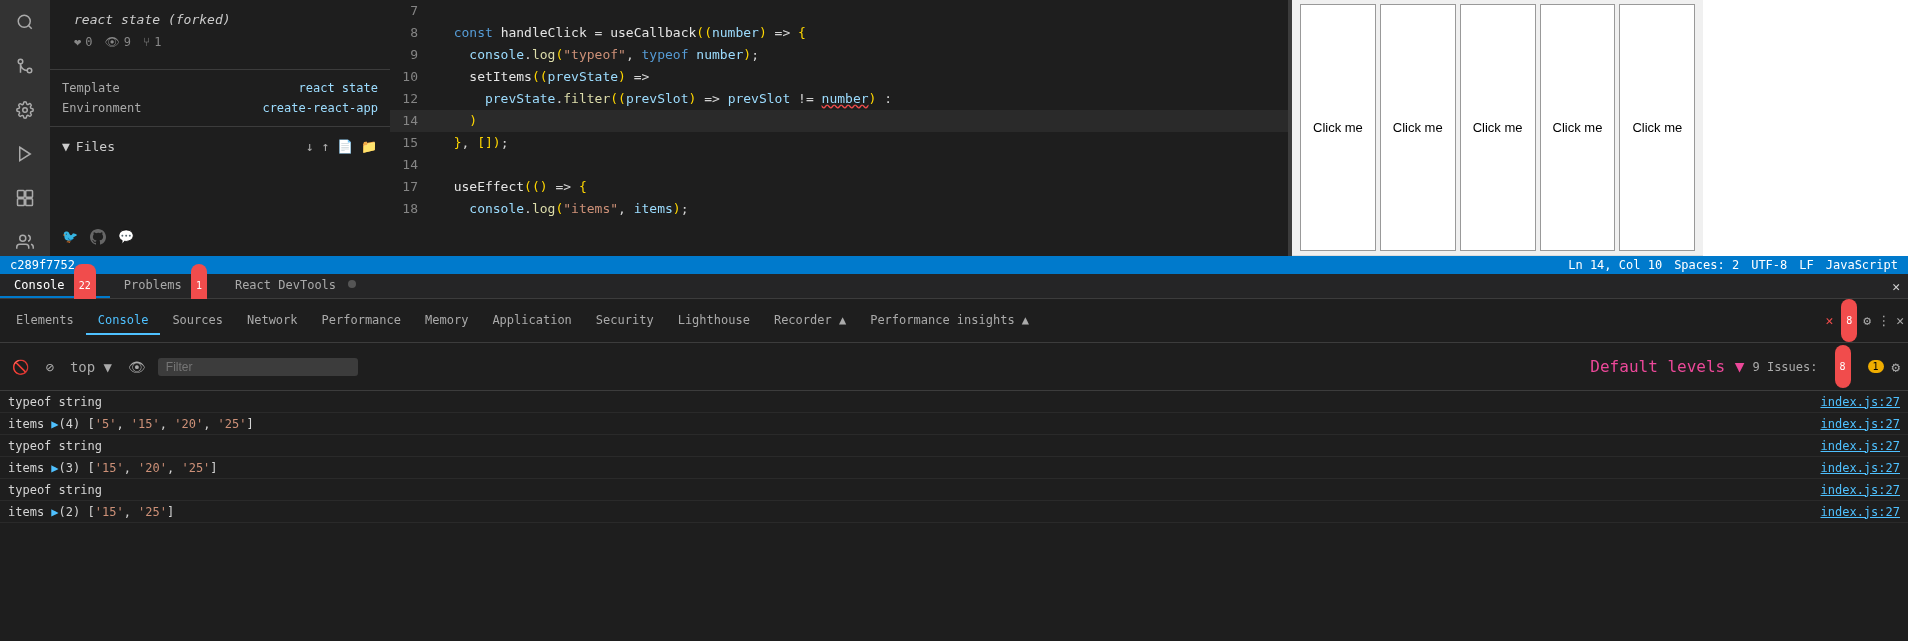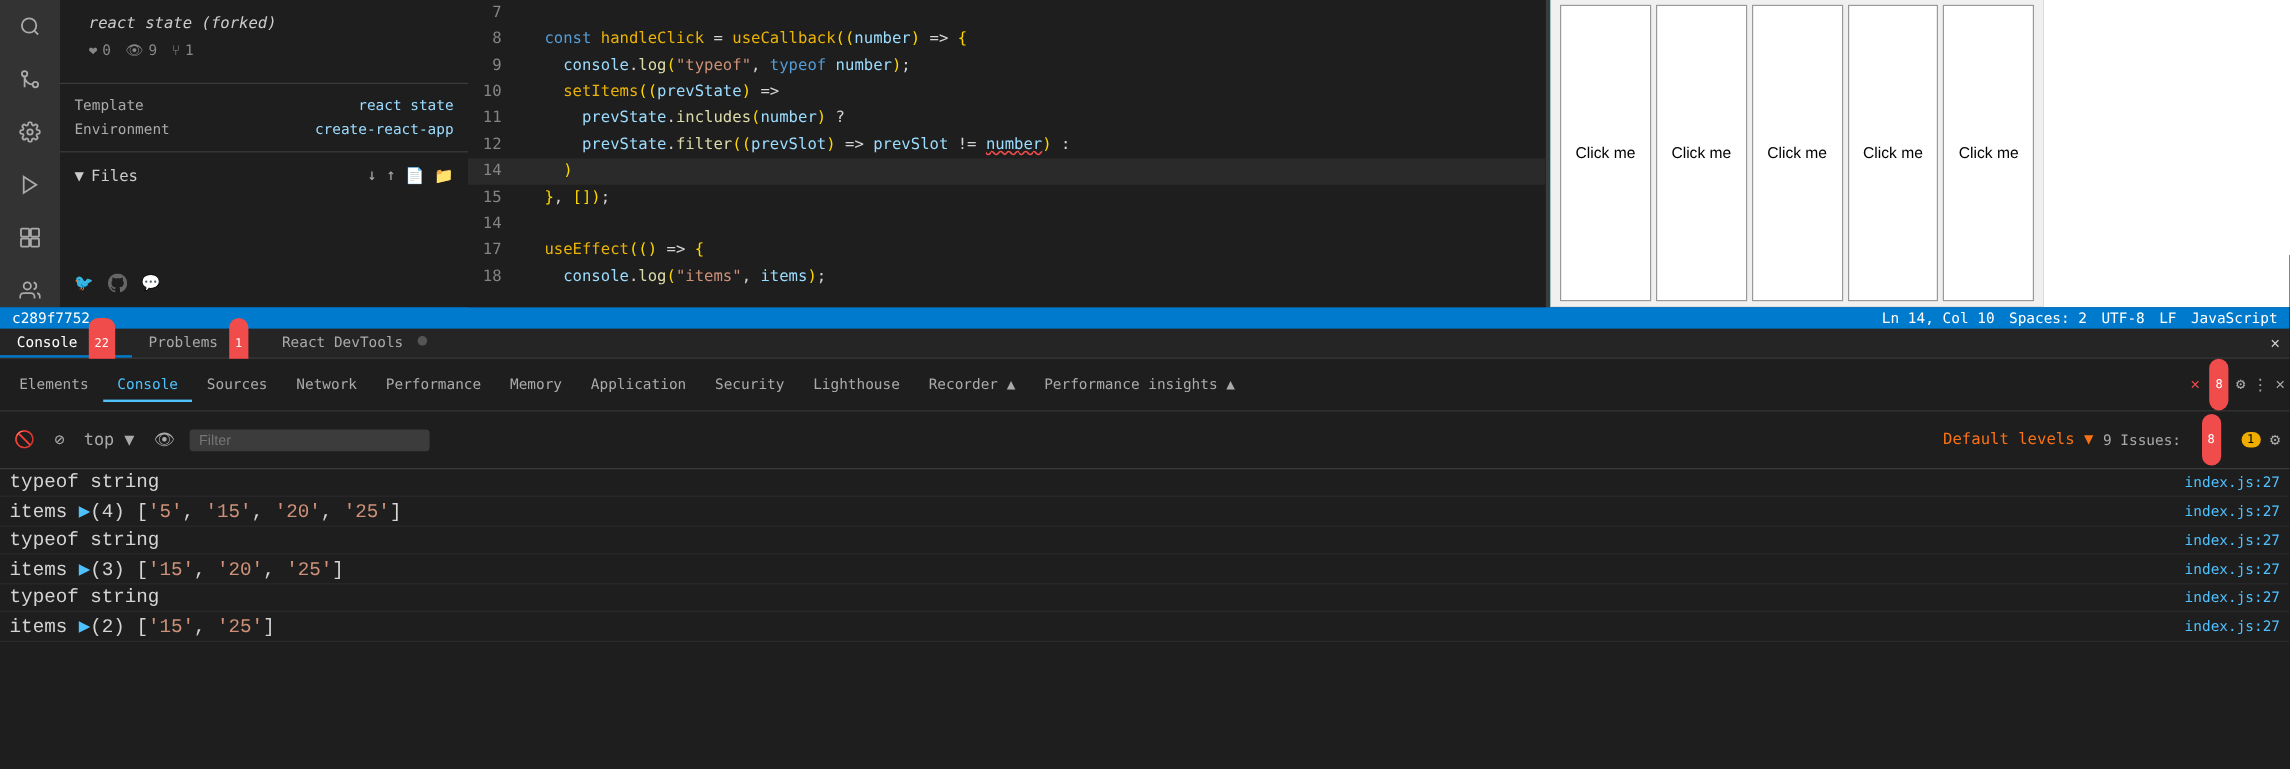--- a/index.html
+++ b/index.html
@@ -88,21 +88,21 @@
       flex-shrink: 0;
     }
     .line-content {
       flex: 1;
       padding-left: 8px;
       white-space: pre;
       color: #d4d4d4;
     }
     
     .kw { color: #569cd6; }
-    .fn { color: #eab308; }
+    .fn { color: #e5e5e5; }
     .str { color: #ce9178; }
     .var { color: #9cdcfe; }
     .op { color: #d4d4d4; }
     .arrow { color: #d4d4d4; }
     .param { color: #9cdcfe; }
     .method { color: #dcdcaa; }
     .bracket { color: #ffd700; }
     .underline-squiggle {
       text-decoration: underline wavy #f14c4c;
     }
@@ -218,22 +218,22 @@
       background: #3c3c3c;
       border: none;
       color: #d4d4d4;
       padding: 2px 8px;
       font-size: 12px;
       border-radius: 3px;
       width: 200px;
     }
     .default-levels {
       margin-left: auto;
-      color: #f97316;
-      font-size: 13px;
+      color: #ec4899;
+      font-size: 16px;
       cursor: pointer;
     }
     .issues-badge {
       display: flex;
       align-items: center;
       gap: 15px;
       font-size: 12px;
       color: #aaa;
     }
     .gear-icon-btn {
@@ -247,26 +247,27 @@
       padding: 0;
     }
     .console-entry {
       display: flex;
       justify-content: space-between;
       align-items: center;
       padding: 2px 8px;
       border-bottom: 1px solid #2a2a2a;
       min-height: 22px;
     }
-    .console-text { color: #d4d4d4; font-size: 16px; white-space: pre; font-family: Liberation Mono, monospace; }
+    .console-text { color: #d4d4d4; font-size: 12px; white-space: pre; }
     .console-text .str { color: #ce9178; }
     .console-link {
       color: #4fc1ff;
       font-size: 12px;
       cursor: pointer;
+      text-decoration: underline;
     }
     .console-expand { color: #4fc1ff; cursor: pointer; }
     .console-array { color: #d4d4d4; }
 
     
     .devtools-top-tabs {
       display: flex;
       align-items: center;
       background: #252526;
       border-bottom: 1px solid #3c3c3c;
@@ -399,24 +400,20 @@
         <span class="line-num">8</span>
         <span class="line-content">  <span class="kw">const</span> <span class="fn">handleClick</span> <span class="op">=</span> <span class="fn">useCallback</span><span class="bracket">(</span><span class="bracket">(</span><span class="param">number</span><span class="bracket">)</span> <span class="arrow">=&gt;</span> <span class="bracket">{</span></span>
       </div>
       <div class="code-line">
         <span class="line-num">9</span>
         <span class="line-content">    <span class="var">console</span>.<span class="method">log</span><span class="bracket">(</span><span class="str">"typeof"</span>, <span class="kw">typeof</span> <span class="var">number</span><span class="bracket">)</span>;</span>
       </div>
       <div class="code-line">
         <span class="line-num">10</span>
         <span class="line-content">    <span class="fn">setItems</span><span class="bracket">(</span><span class="bracket">(</span><span class="param">prevState</span><span class="bracket">)</span> <span class="arrow">=&gt;</span></span>
-      </div>
-      <div class="code-line">
-        <span class="line-num">11</span>
-        <span class="line-content">      <span class="var">prevState</span>.<span class="method">includes</span><span class="bracket">(</span><span class="var">number</span><span class="bracket">)</span> <span class="op">?</span></span>
       </div>
       <div class="code-line">
         <span class="line-num">12</span>
         <span class="line-content">      <span class="var">prevState</span>.<span class="method">filter</span><span class="bracket">(</span><span class="bracket">(</span><span class="param">prevSlot</span><span class="bracket">)</span> <span class="arrow">=&gt;</span> <span class="var">prevSlot</span> <span class="op">!=</span> <span class="var underline-squiggle">number</span><span class="bracket">)</span> <span class="op">:</span></span>
       </div>
       <div class="code-line highlighted">
         <span class="line-num">14</span>
         <span class="line-content">    <span class="bracket">)</span></span>
       </div>
       <div class="code-line">

